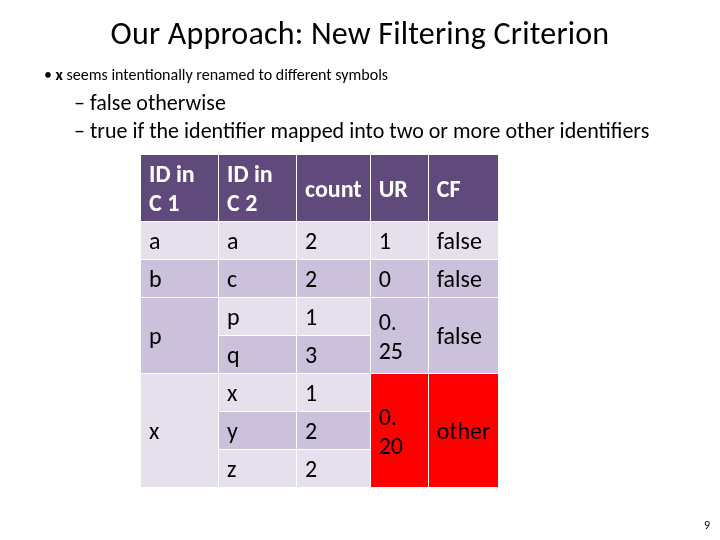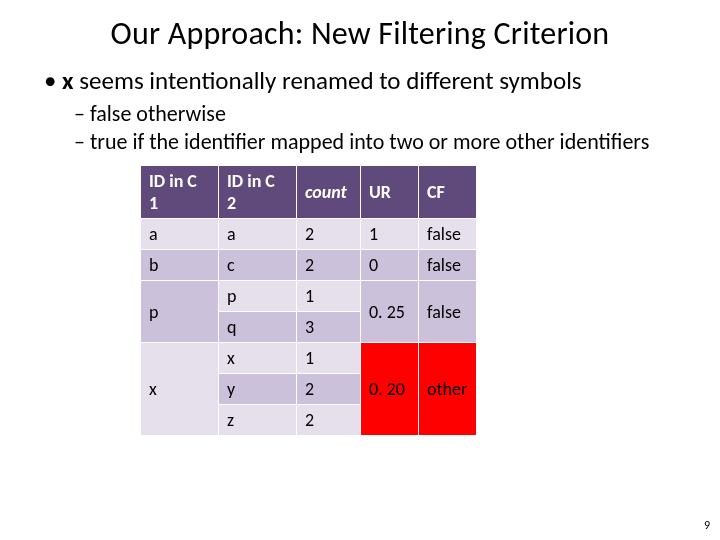--- a/index.html
+++ b/index.html
@@ -19,21 +19,21 @@
     font-size: 32px;
     font-weight: 400;
     text-align: center;
     margin: 6px 0 12px 0;
     letter-spacing: 0.2px;
   }
   ul.top {
     list-style: none;
     padding: 0 0 0 14px;
     margin: 0 0 4px 0;
-    font-size: 25px;
+    font-size: 16px;
     line-height: 1.25;
   }
   ul.top > li::before {
     content: "• ";
   }
   ul.sub {
     list-style: none;
     padding: 0 0 0 44px;
     margin: 0 0 10px 0;
     font-size: 22px;
@@ -42,37 +42,37 @@
   ul.sub > li::before {
     content: "– ";
   }
   .b { font-weight: 700; }
   .table-wrap {
     margin-left: 110px;
     margin-top: 4px;
   }
   table {
     border-collapse: collapse;
-    font-size: 18px;
+    font-size: 24px;
   }
   th, td {
     text-align: left;
     padding: 4px 8px;
     border: 1px solid #fff;
     height: 26px;
     font-weight: 400;
   }
   th {
     background: #604a7b;
     color: #fff;
     font-weight: 700;
   }
   .c-id1 { width: 78px; }
   .c-id2 { width: 78px; }
-  .c-count { width: 64px; font-style: italic; }
+  .c-count { width: 64px; }
   .c-ur { width: 58px; }
   .c-cf { width: 58px; }
   tr.light td { background: #e6e0ec; }
   tr.dark td { background: #ccc1da; }
   td.red { background: #ff0000 !important; color: #000; }
   .pagenum {
     position: absolute;
     right: 10px;
     bottom: 8px;
     font-size: 12px;

